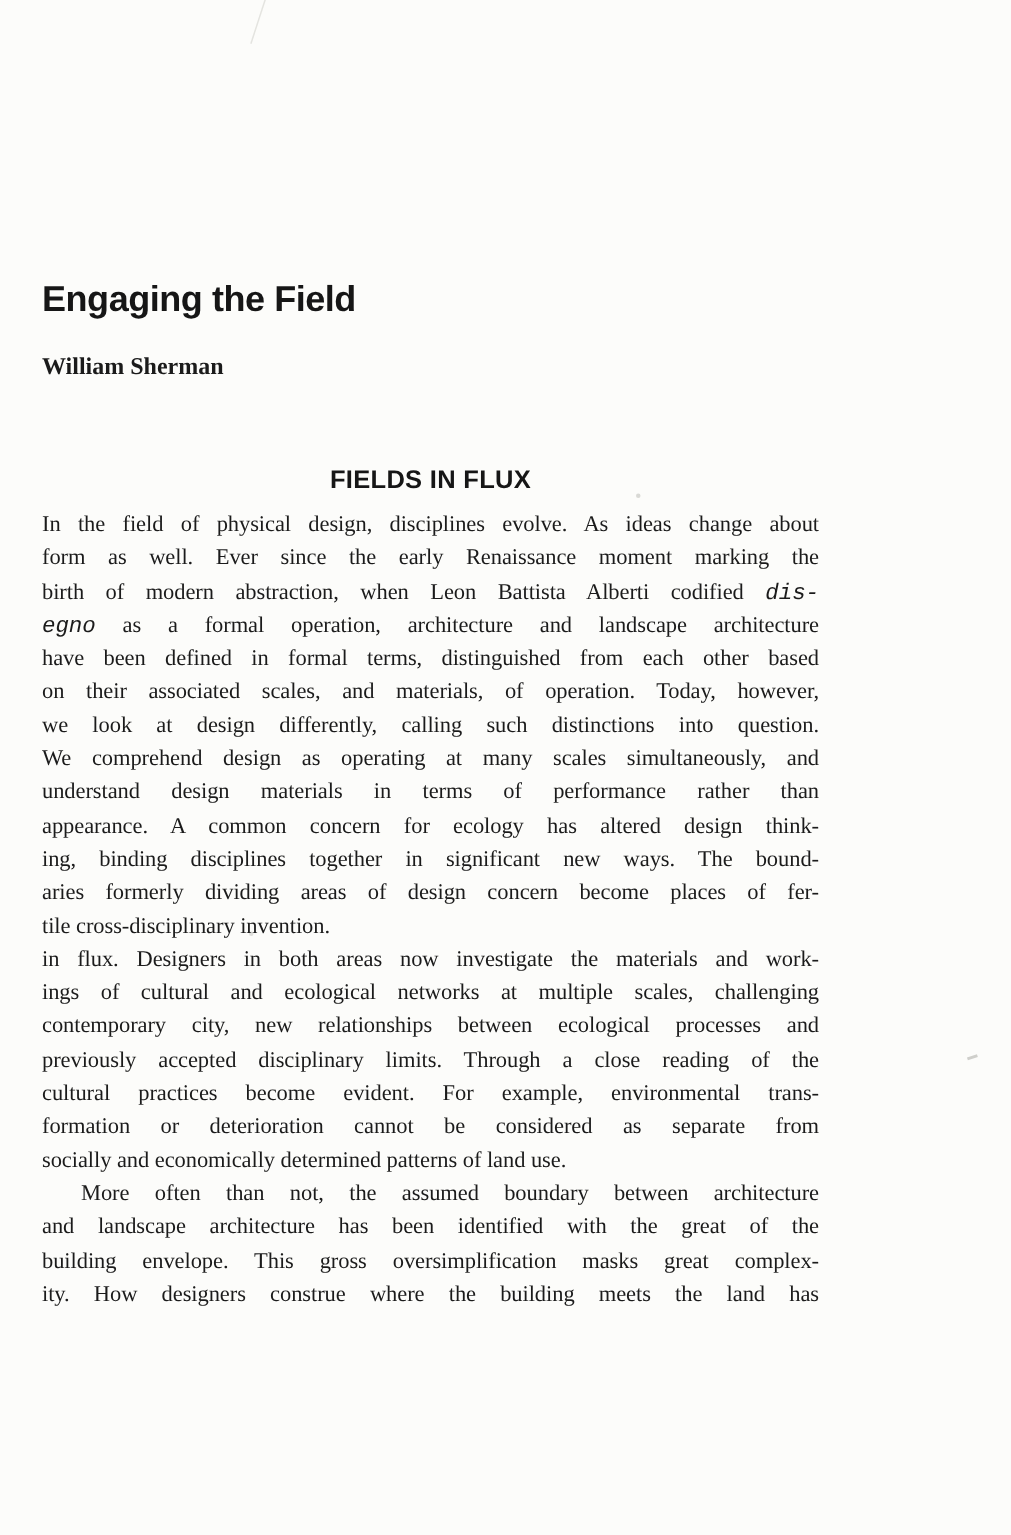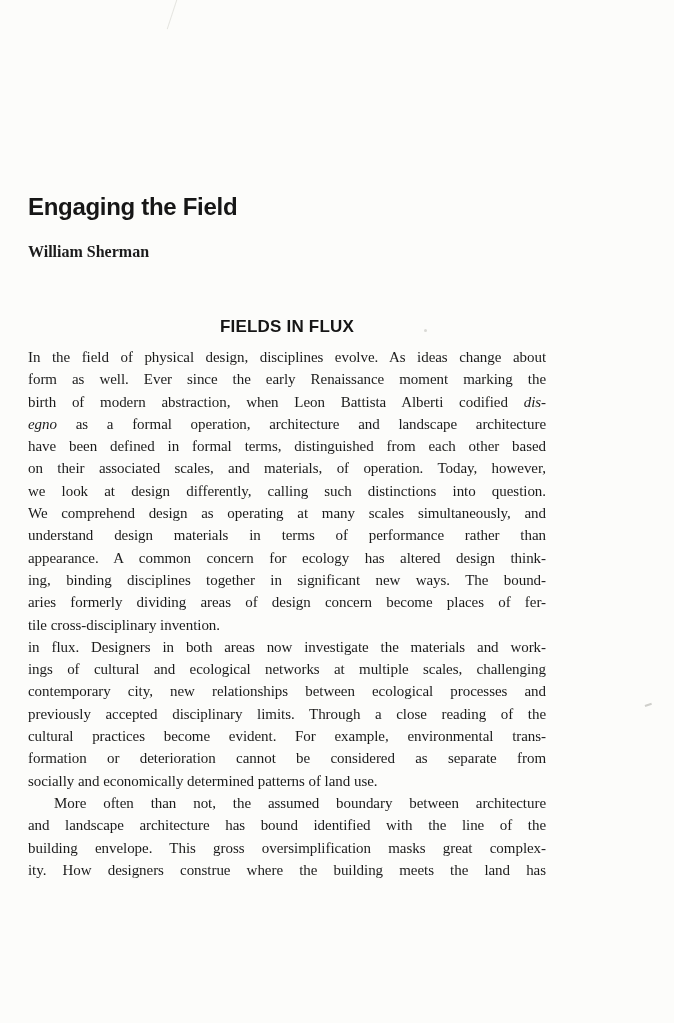--- a/index.html
+++ b/index.html
@@ -10,21 +10,21 @@
     position: relative;
     width: 674px;
     height: 1023px;
     background: #fcfcfa;
     overflow: hidden;
     font-family: "Liberation Serif", serif;
   }
   .content {
     position: absolute;
     left: 28px;
-    top: 7px;
+    top: 0;
     width: 518px;
   }
   .page-title {
     margin: 188px 0 0 0;
     font-family: "Liberation Sans", sans-serif;
     font-weight: bold;
     font-size: 24px;
     line-height: 24px;
     letter-spacing: -0.3px;
     color: #161616;
@@ -60,20 +60,21 @@
     text-align-last: justify;
   }
   .line.no-just {
     text-align-last: left;
   }
   .line.indent {
     text-indent: 26px;
   }
   .line em {
     font-style: italic;
+    font-family: Liberation Mono, monospace;
   }
   
   .artifact {
     position: absolute;
     pointer-events: none;
   }
   .scratch-top {
     left: 172px;
     top: -4px;
     width: 1px;
@@ -121,19 +122,19 @@
         <div class="line"><span>aries formerly dividing areas of design concern become places of fer-</span></div>
         <div class="line no-just"><span>tile cross-disciplinary invention.</span></div>
         <div class="line"><span>in flux. Designers in both areas now investigate the materials and work-</span></div>
         <div class="line"><span>ings of cultural and ecological networks at multiple scales, challenging</span></div>
         <div class="line"><span>contemporary city, new relationships between ecological processes and</span></div>
         <div class="line"><span>previously accepted disciplinary limits. Through a close reading of the</span></div>
         <div class="line"><span>cultural practices become evident. For example, environmental trans-</span></div>
         <div class="line"><span>formation or deterioration cannot be considered as separate from</span></div>
         <div class="line no-just"><span>socially and economically determined patterns of land use.</span></div>
         <div class="line indent"><span>More often than not, the assumed boundary between architecture</span></div>
-        <div class="line"><span>and landscape architecture has bound identified with the line of the</span></div>
+        <div class="line"><span>and landscape architecture has been identified with the great of the</span></div>
         <div class="line"><span>building envelope. This gross oversimplification masks great complex-</span></div>
         <div class="line"><span>ity. How designers construe where the building meets the land has</span></div>
       </div>
   </div>
 
 </div>
 
 </body></html>

